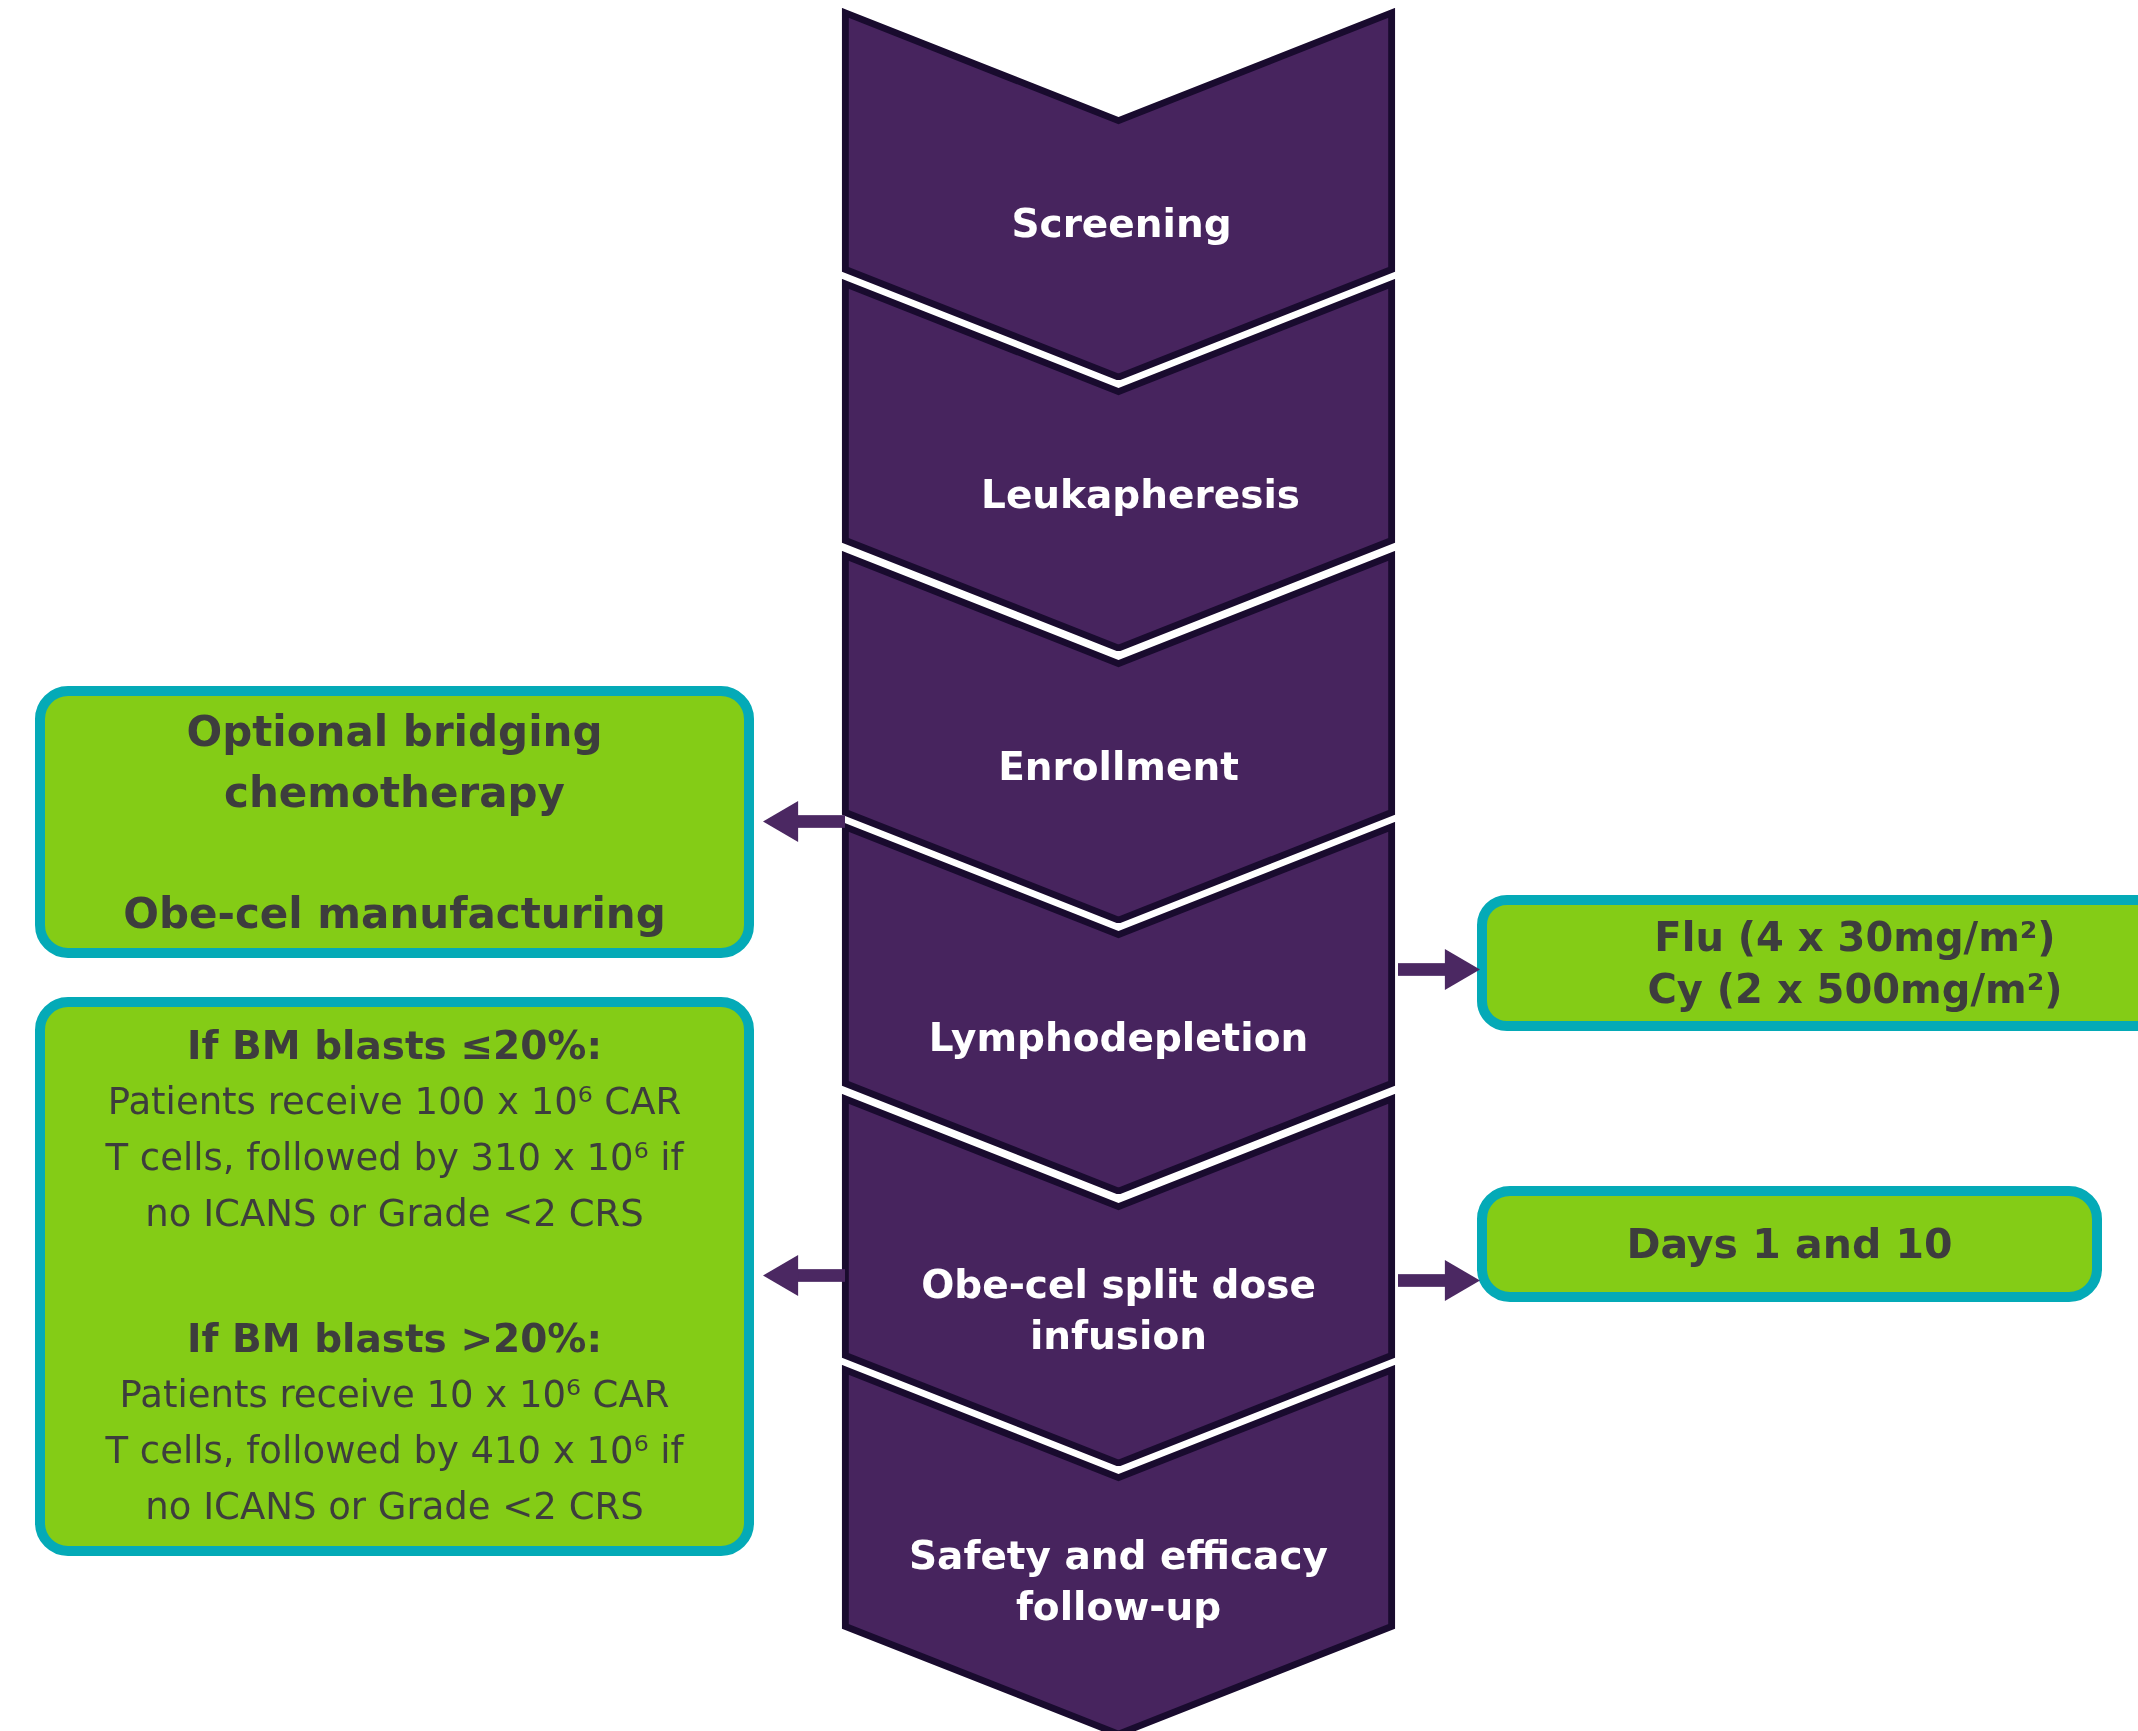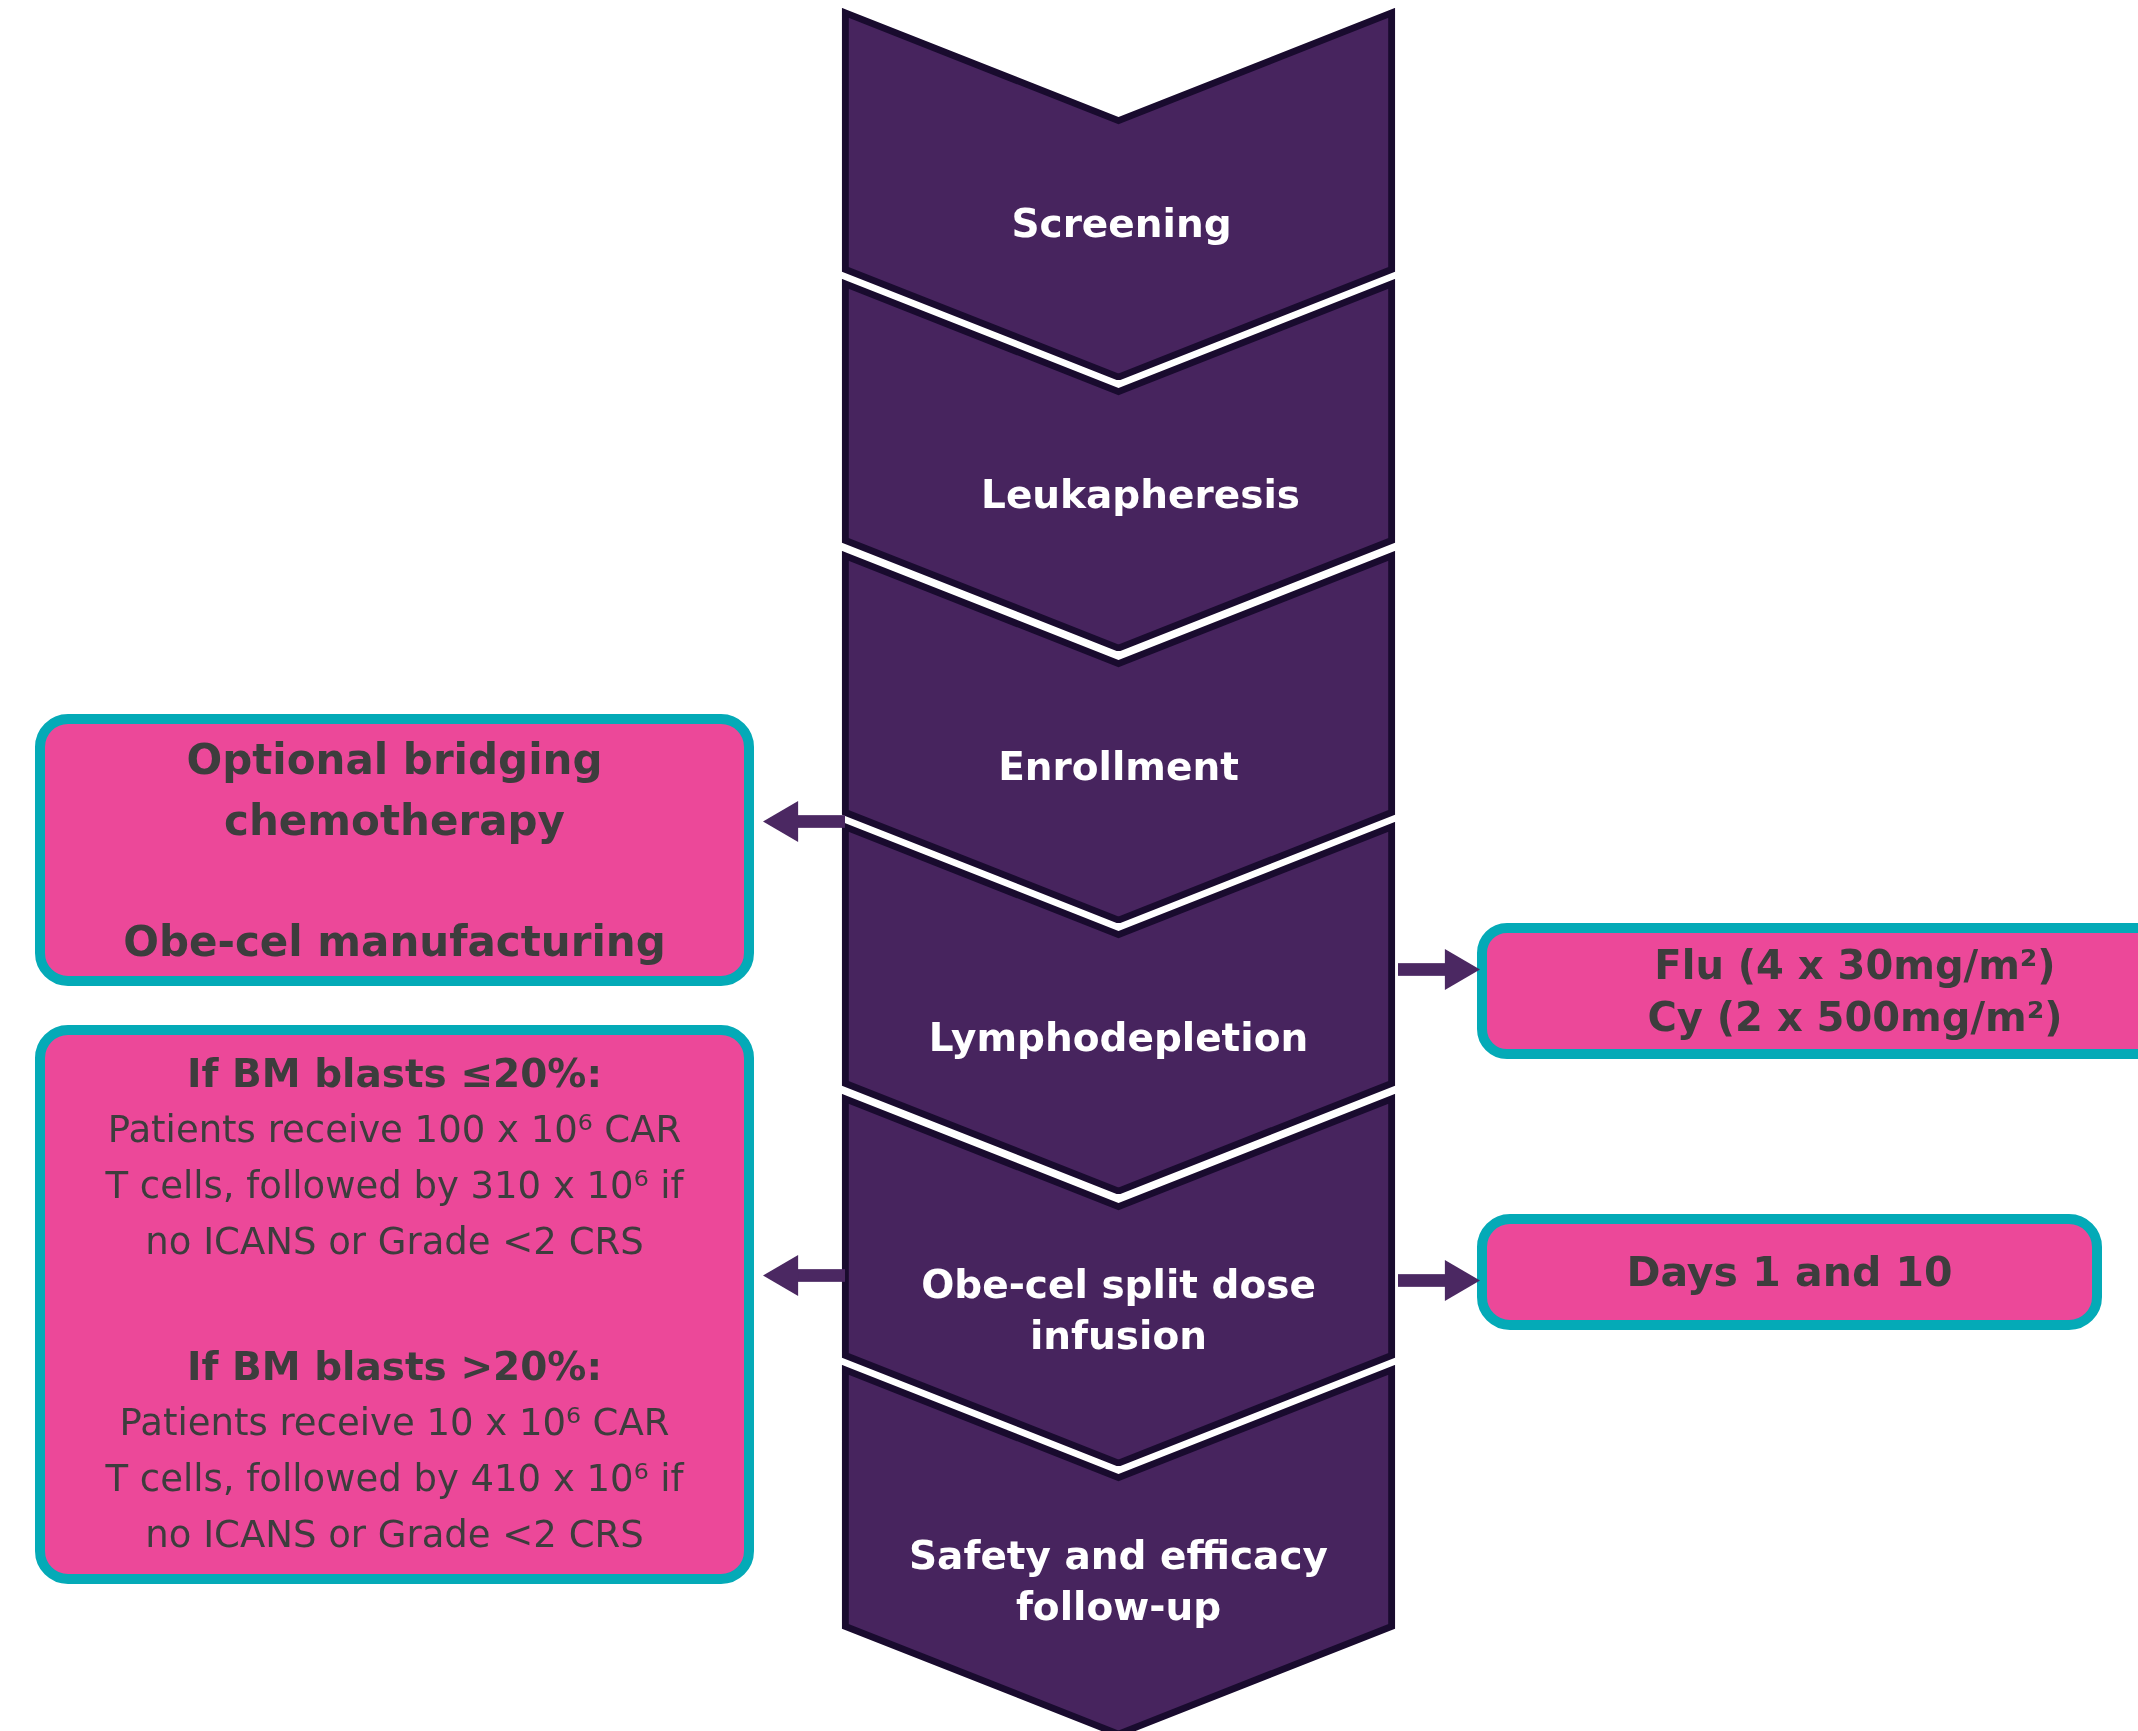--- a/index.html
+++ b/index.html
@@ -19,24 +19,24 @@
     position:absolute; left:27.4px; right:27.4px; top:113px; height:206px;
     display:flex; align-items:center; justify-content:center;
     text-align:center; color:#ffffff; font-weight:bold;
     font-size:39px; line-height:1.32;
   }
   .c0 { top:7.8px;padding-left:6px; }    .c1 { top:279px;padding-left:44px; }  .c2 { top:551px; }
   .c3 { top:822px; }  .c4 { top:1094px; } .c5 { top:1365px; }
 
   
   .tealbox {
-    position:absolute; box-sizing:border-box; background:#ec4899;
+    position:absolute; box-sizing:border-box; background:#84cc16;
     border:10.8px solid #04AAB7; border-radius:33px;
     display:flex; flex-direction:column; align-items:center; justify-content:center;
-    text-align:center; color:#3D3D3D;margin-top:28px;
+    text-align:center; color:#3D3D3D;
   }
   #box-bridging { left:35px;  top:686px;  width:719px; height:272px;
                   font-weight:bold; font-size:42px; line-height:61px; }
   #box-dosing   { left:35px;  top:997px; width:719px; height:559px;
                   font-size:37px; line-height:56px; }
   #box-dosing .hd { font-weight:bold; font-size:39px; }
   .sec2 { margin-top:69px; }
   .gap-top { margin-top:60px; }
   #box-regimen  { left:1477px; top:895px;  width:756px; height:136px;
                   font-weight:bold; font-size:40px; line-height:52px;border-radius:30px; }

